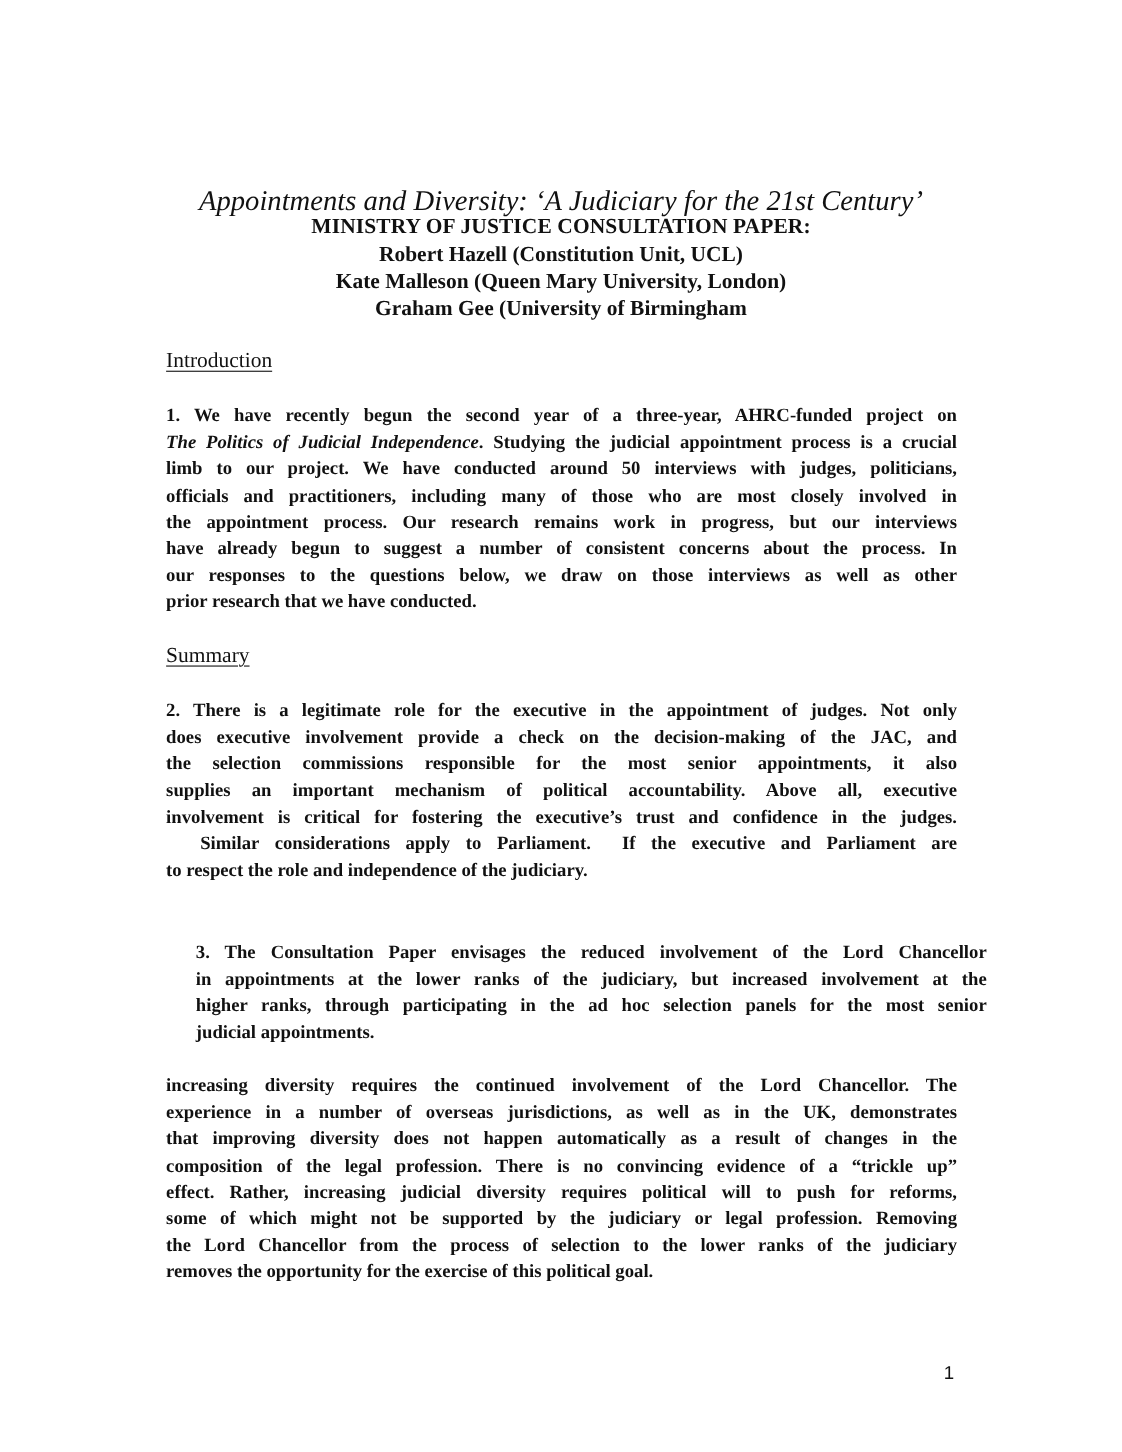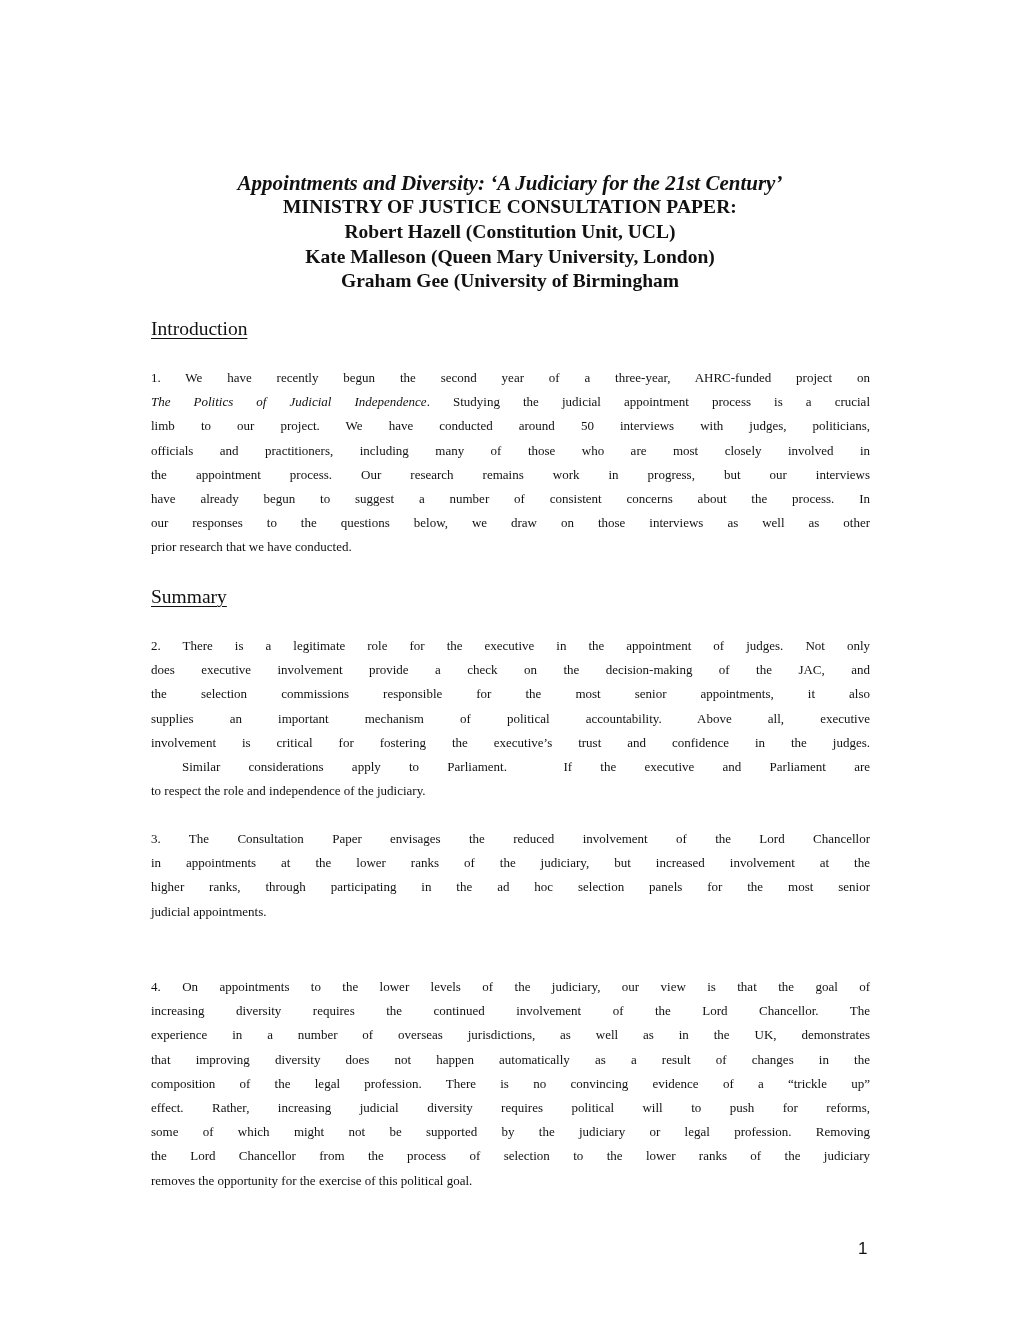--- a/index.html
+++ b/index.html
@@ -31,23 +31,23 @@
   .doc-title {
     top: 147px;
     font-weight: bold;
     font-size: 19.5px;
     line-height: 24px;
     letter-spacing: 0.1px;
     margin-top: 48px;
   }
   .doc-subtitle {
     top: 171px;
-    font-weight: bold;
+    font-weight: normal;
     font-style: italic;
-    font-size: 21px;
+    font-size: 26px;
     line-height: 24px;
   }
   .authors {
     top: 220px;
     font-weight: bold;
     font-size: 19.5px;
     line-height: 24.5px;
   }
   .author-line {
     display: block;
@@ -58,24 +58,25 @@
     font-size: 19.5px;
     line-height: 24px;
     text-decoration: underline;
     text-decoration-thickness: 1px;
     text-underline-offset: 3px;
   }
   .para {
     position: absolute;
     left: 151px;
     width: 719px;
-    font-size: 13px;
+    font-size: 17px;
     line-height: 24.2px;
     text-align: justify;
     text-justify: inter-word;
+    font-weight: bold;
   }
   .para .line {
     display: block;
     text-align: justify;
     text-align-last: justify;
     white-space: nowrap;
     height: 24.2px;
   }
   .para .line.last {
     text-align-last: left;
@@ -125,29 +126,28 @@
   <div class="para" style="top:634px;">
     <span class="line">2. There is a legitimate role for the executive in the appointment of judges. Not only</span>
     <span class="line">does executive involvement provide a check on the decision-making of the JAC, and</span>
     <span class="line">the selection commissions responsible for the most senior appointments, it also</span>
     <span class="line">supplies an important mechanism of political accountability. Above all, executive</span>
     <span class="line">involvement is critical for fostering the executive’s trust and confidence in the judges.</span>
     <span class="line" style="white-space:pre;margin-left:31px;">Similar considerations apply to Parliament.  If the executive and Parliament are</span>
     <span class="line last">to respect the role and independence of the judiciary.</span>
   </div>
 
-  <div class="para" style="top:827px;">
+  <div class="para" style="top:854px;margin-left:27px;">
     <span class="line">3. The Consultation Paper envisages the reduced involvement of the Lord Chancellor</span>
     <span class="line">in appointments at the lower ranks of the judiciary, but increased involvement at the</span>
     <span class="line">higher ranks, through participating in the ad hoc selection panels for the most senior</span>
     <span class="line last">judicial appointments.</span>
   </div>
 
   <div class="para" style="top:975px;">
-    <span class="line">4. On appointments to the lower levels of the judiciary, our view is that the goal of</span>
     <span class="line">increasing diversity requires the continued involvement of the Lord Chancellor. The</span>
     <span class="line">experience in a number of overseas jurisdictions, as well as in the UK, demonstrates</span>
     <span class="line">that improving diversity does not happen automatically as a result of changes in the</span>
     <span class="line">composition of the legal profession. There is no convincing evidence of a “trickle up”</span>
     <span class="line">effect. Rather, increasing judicial diversity requires political will to push for reforms,</span>
     <span class="line">some of which might not be supported by the judiciary or legal profession. Removing</span>
     <span class="line">the Lord Chancellor from the process of selection to the lower ranks of the judiciary</span>
     <span class="line last">removes the opportunity for the exercise of this political goal.</span>
   </div>
 

